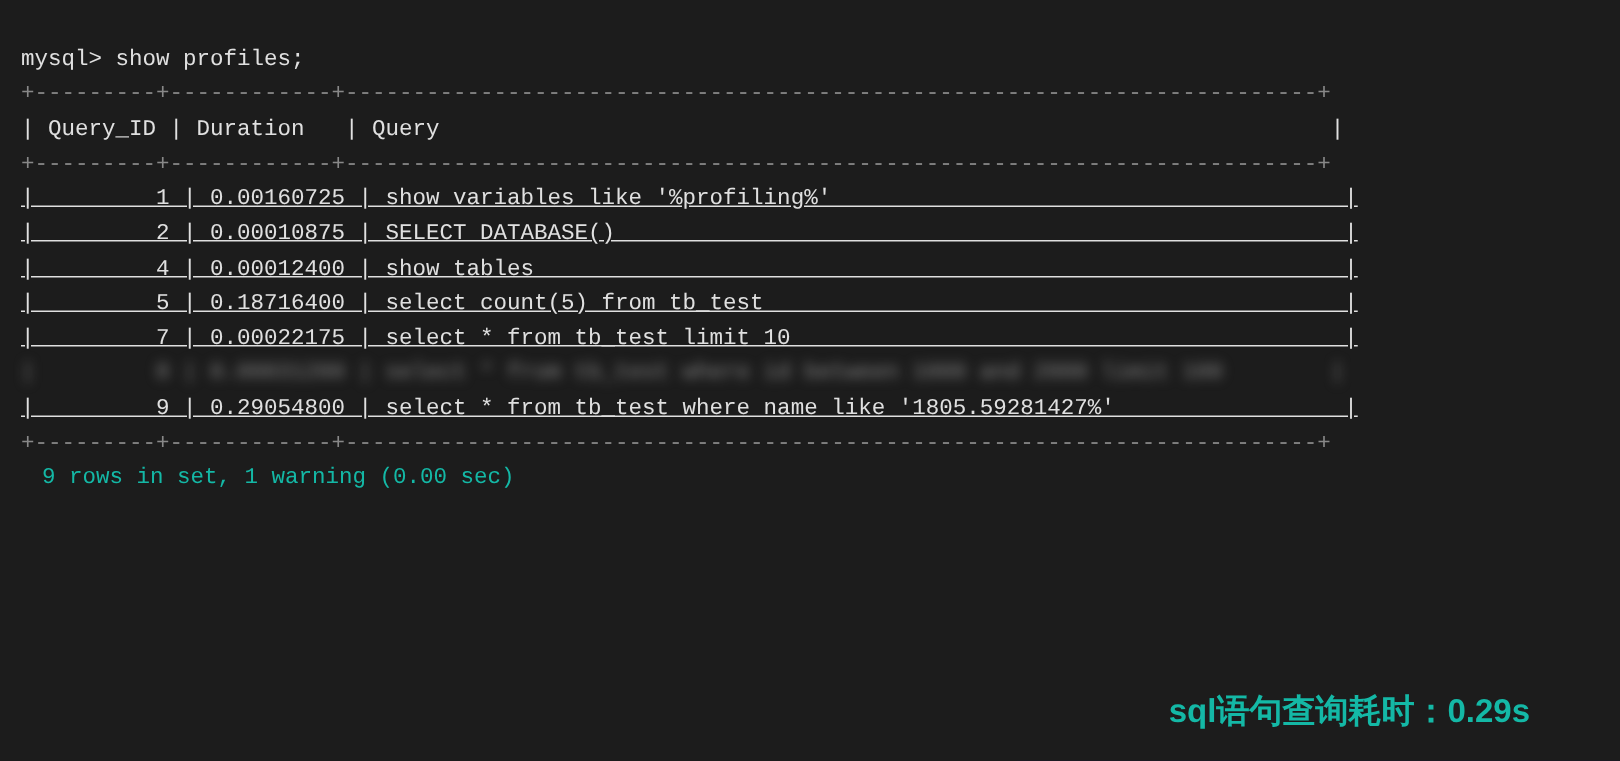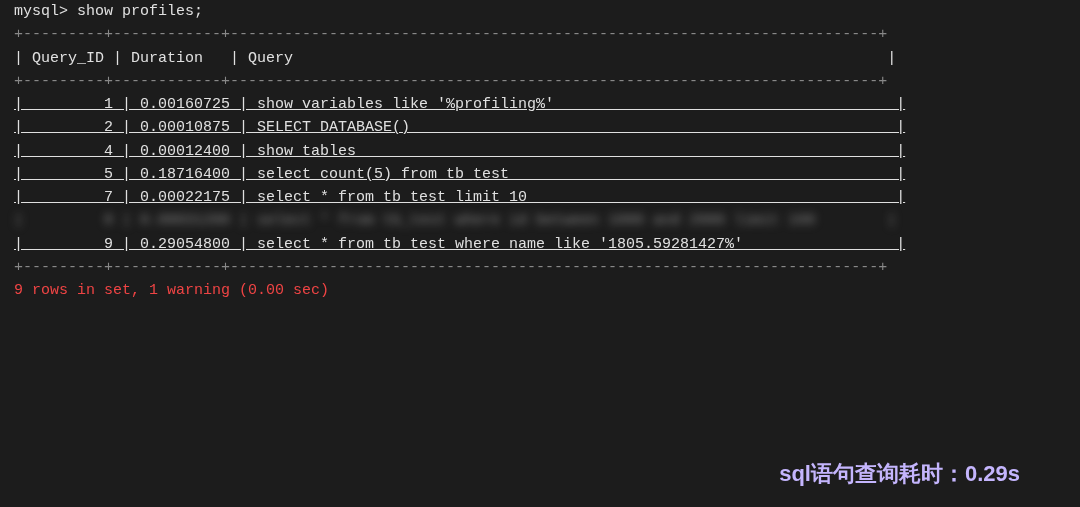--- a/index.html
+++ b/index.html
@@ -9,53 +9,54 @@
       font-size: 15px;
       color: #e0e0e0;
       width: 1080px;
       height: 507px;
       overflow: hidden;
     }
     .terminal {
       background-color: #1c1c1c;
       width: 1080px;
       height: 507px;
-      padding: 0 14px;
+      padding: 28px 14px;
       color: #e0e0e0;
       position: relative;
     }
     .line {
       white-space: pre;
       line-height: 1.55;
       font-size: 15px;
       font-family: 'Courier New', Courier, monospace;
     }
     .separator {
       color: #888;
     }
     .header-line {
       color: #e0e0e0;
     }
     .data-row {
       color: #e0e0e0;
       text-decoration: underline;
     }
     .annotation {
-      color: #c4b5fd;
+      color: #14b8a6;
       font-size: 22px;
       font-weight: bold;
       position: absolute;
       bottom: 18px;
       right: 60px;
       font-family: 'Microsoft YaHei', 'SimHei', sans-serif;
     }
     .footer-line {
-      color: #ef4444;
+      color: #14b8a6;
       white-space: pre;
       font-size: 15px;
+      margin-left: 14px;
     }
     .prompt {
       color: #e0e0e0;
     }
   </style>
 </head>
 <body>
 
 <div class="terminal">
   <div class="line prompt">mysql&gt; show profiles;</div>

